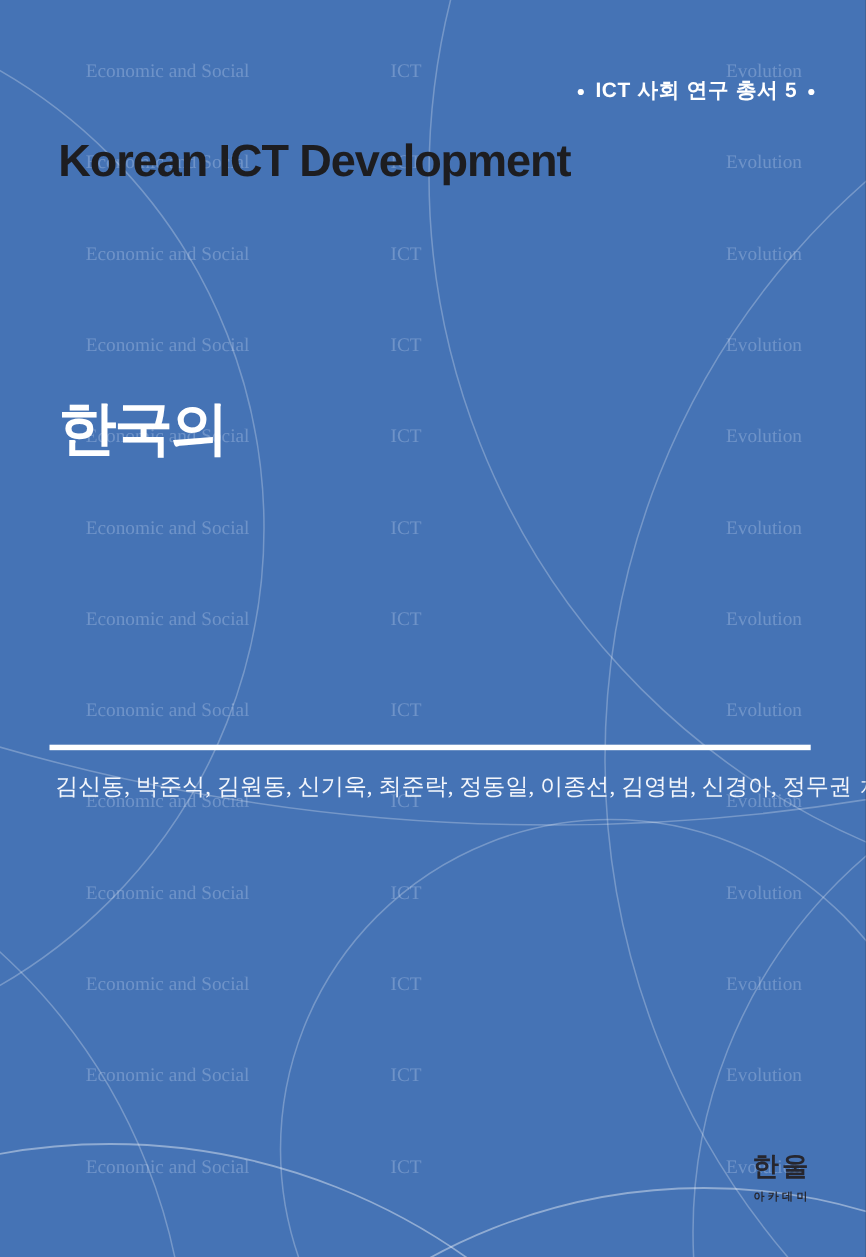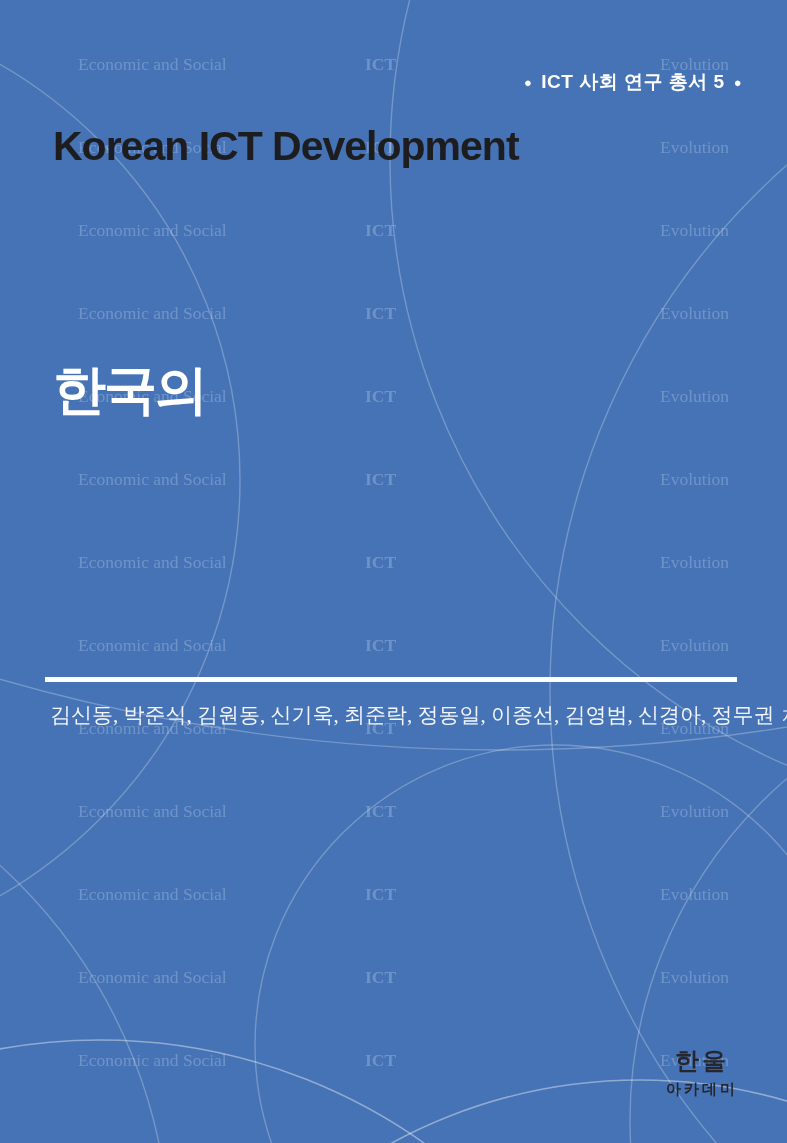--- a/index.html
+++ b/index.html
@@ -23,21 +23,21 @@
   .wm-layer{position:absolute;left:0;top:0;width:787px;height:1143px;pointer-events:none;}
   .wm-row{position:absolute;left:0;width:787px;height:20px;}
   .wm{
     position:absolute;top:0;
     font-family:"Liberation Serif", serif;
     font-size:17.5px;line-height:20px;
     color:var(--watermark);
     white-space:nowrap;
     text-align:right;
   }
-  .wm-0{left:78px;} .wm-1{left:365px;font-weight:bold;} .wm-2{left:660px;}
+  .wm-0{left:78px;} .wm-1{left:355px;} .wm-2{left:660px;}
   
   .badge{
     position:absolute;top:69px;right:45px;
     display:flex;align-items:center;gap:9px;
     color:var(--white);
     font-weight:bold;font-size:19px;letter-spacing:0.5px;
     white-space:nowrap;
   }
   .badge .dot{font-size:13px;line-height:19px;}
   
@@ -75,21 +75,21 @@
   .publisher{
     position:absolute;right:49px;top:1042px;
     text-align:center;color:var(--logo);
   }
   .pub-name{
     font-family:"Liberation Serif", serif;
     font-size:24px;line-height:38px;font-weight:600;
     letter-spacing:3px;
   }
   .pub-sub{
-    font-size:15px;line-height:13px;font-weight:bold;
+    font-size:10px;line-height:13px;font-weight:bold;
     letter-spacing:3px;margin-top:2px;
   }
 </style>
 </head>
 <body>
 
 <div class="cover">
 
   <svg class="arcs" viewBox="0 0 787 1143" fill="none" xmlns="http://www.w3.org/2000/svg">
     <g stroke="rgba(255,255,255,0.26)" stroke-width="1.4" fill="none">

